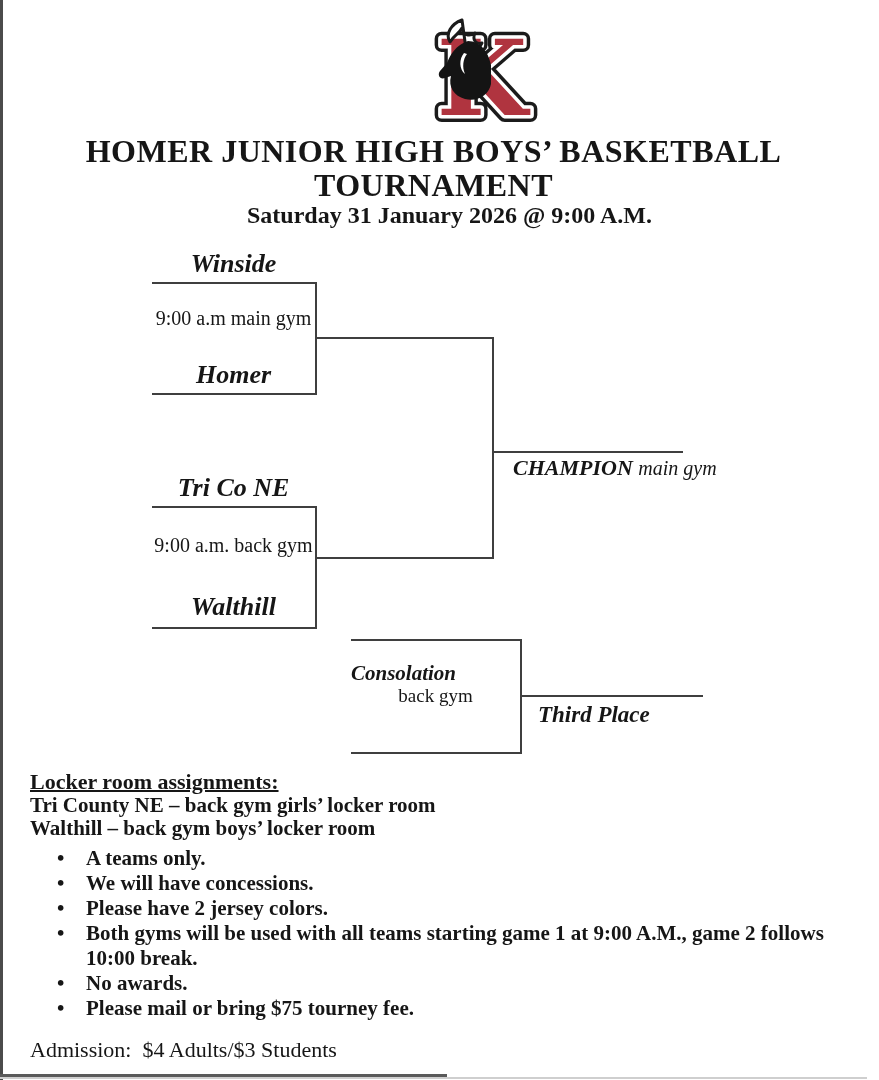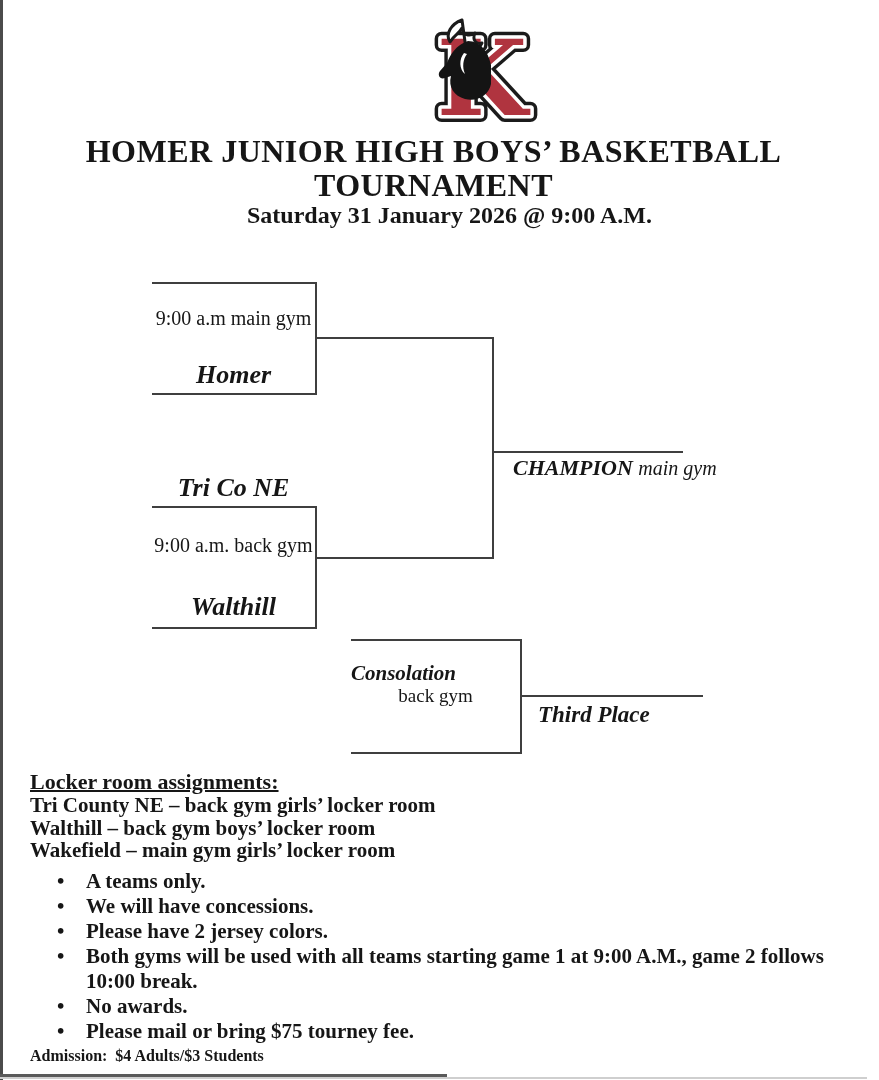--- a/index.html
+++ b/index.html
@@ -41,21 +41,21 @@
   
   .bottom{position:absolute;left:30px;top:770px;width:830px;}
   .locker-heading{font-size:22px;font-weight:bold;text-decoration:underline;
         text-decoration-thickness:2px;line-height:24px;}
   .locker-line{font-size:21px;font-weight:bold;line-height:22.5px;white-space:nowrap;}
   .bullets{margin:7px 0 0 0;padding:0;list-style:none;}
   .bullets li{position:relative;margin:0;padding:0 0 0 56px;font-size:21px;
         font-weight:bold;line-height:25px;max-width:775px;}
   .bullets li::before{content:"\2022";position:absolute;left:27px;top:0;
         font-weight:bold;}
-  .admission{margin-top:3px;font-size:16px;font-weight:bold;white-space:pre-wrap;}
+  .admission{margin-top:16px;font-size:22px;font-weight:normal;white-space:pre-wrap;}
 </style>
 </head>
 <body>
 
 <div class="page">
 
   <div class="edge-left"></div>
   <div class="edge-bottom-light"></div>
   <div class="edge-bottom-dark"></div>
 
@@ -85,38 +85,38 @@
   <div class="line" style="left:315px;top:557px;width:177px;height:2px"></div>
 
   <div class="line" style="left:492px;top:337px;width:2px;height:222px"></div>
   <div class="line" style="left:492px;top:451px;width:191px;height:2px"></div>
 
   <div class="line" style="left:351px;top:639px;width:169px;height:2px"></div>
   <div class="line" style="left:351px;top:752px;width:169px;height:2px"></div>
   <div class="line" style="left:520px;top:639px;width:2px;height:115px"></div>
   <div class="line" style="left:520px;top:695px;width:183px;height:2px"></div>
 
+  <div class="team" style="top:249px">Winside</div>
   <div class="ginfo" style="top:307px">9:00 a.m main gym</div>
   <div class="team" style="top:360px">Homer</div>
 
   <div class="team" style="top:473px">Tri Co NE</div>
   <div class="ginfo" style="top:534px">9:00 a.m. back gym</div>
   <div class="team" style="top:592px">Walthill</div>
 
   <div class="champ"><span class="b">CHAMPION</span> <span class="r">main gym</span></div>
 
   <div class="cons-label">Consolation</div>
   <div class="cons-venue">back gym</div>
   <div class="third">Third Place</div>
 
   <div class="bottom">
     <div class="locker-heading">Locker room assignments:</div>
     <div class="locker-line">Tri County NE – back gym girls’ locker room</div>
     <div class="locker-line">Walthill – back gym boys’ locker room</div>
-    <div class="locker-line">Wakefield – main gym girls’ locker room</div>
 
     <ul class="bullets">
       <li>A teams only.</li>
       <li>We will have concessions.</li>
       <li>Please have 2 jersey colors.</li>
       <li>Both gyms will be used with all teams starting game 1 at 9:00 A.M., game 2 follows 10:00 break.</li>
       <li>No awards.</li>
       <li>Please mail or bring $75 tourney fee.</li>
     </ul>
 

